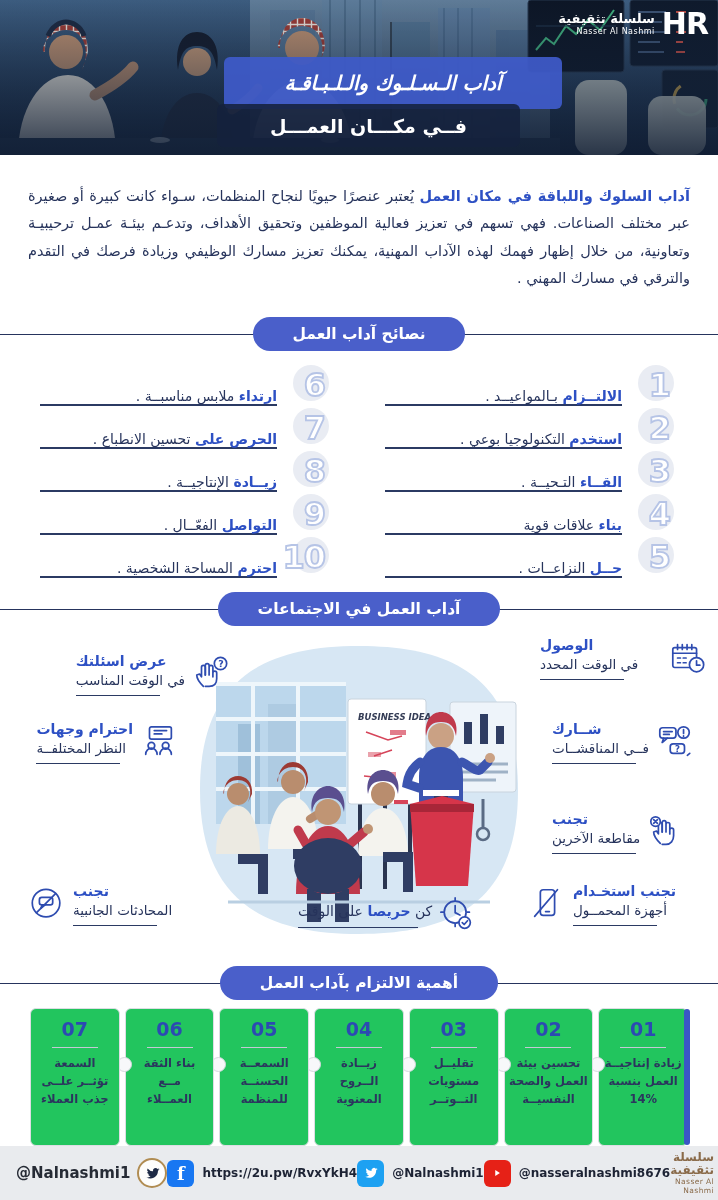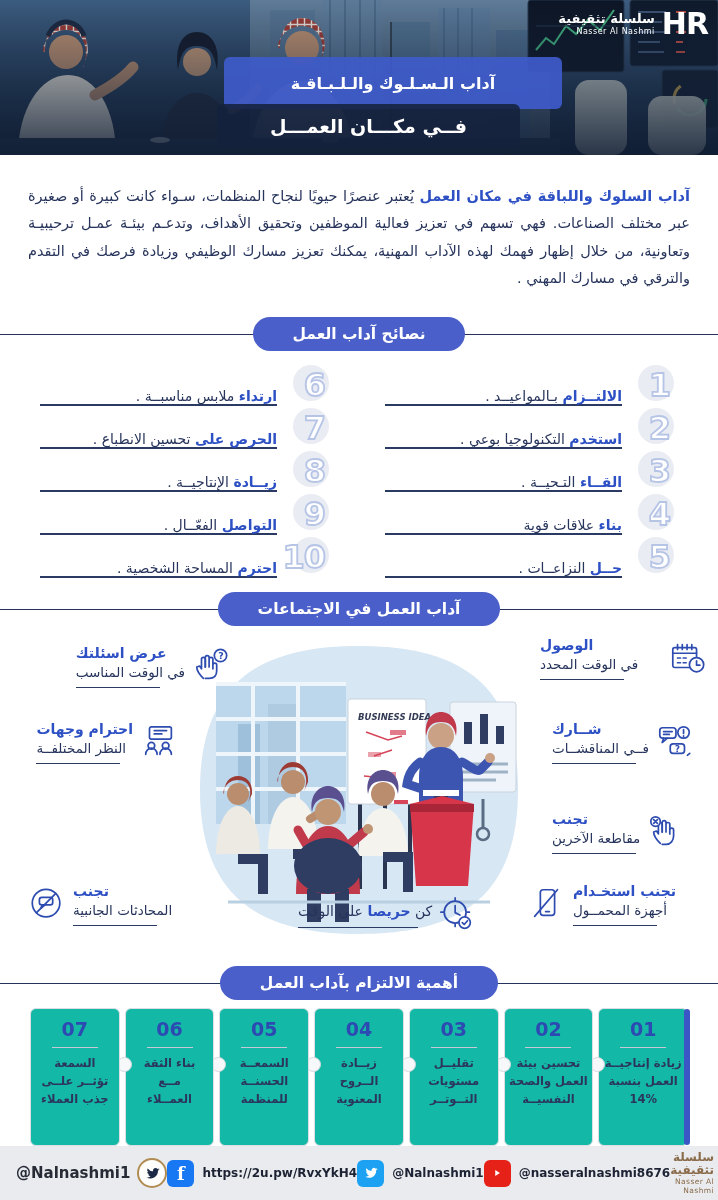--- a/index.html
+++ b/index.html
@@ -9,21 +9,21 @@
 
   
   .hero{position:relative;width:718px;height:155px;background:#1d3350;overflow:hidden;}
   .hero svg{display:block;}
   .hero-logo{position:absolute;top:9px;right:10px;display:flex;align-items:center;gap:7px;color:#fff;direction:ltr;}
   .hero-logo .ar-col{text-align:right;line-height:1.15;}
   .hero-logo .ar-col .ar{font-size:13px;font-weight:bold;}
   .hero-logo .ar-col .en{font-size:8px;letter-spacing:.5px;}
   .hero-logo .hr{font-size:30px;font-weight:bold;letter-spacing:-1px;line-height:1;}
   .banner{position:absolute;display:flex;align-items:center;justify-content:center;color:#fff;font-weight:bold;border-radius:6px;}
-  .banner1{left:224px;top:57px;width:338px;height:52px;background:rgba(62,90,201,.93);font-size:16px;}
+  .banner1{left:224px;top:57px;width:338px;height:52px;background:rgba(62,90,201,.93);font-size:20px;font-style:italic;}
   .banner2{left:217px;top:104px;width:303px;height:43px;background:rgba(20,33,60,.88);font-size:19px;}
 
   
   .intro{direction:rtl;padding:13px 28px 6px 28px;font-size:14.5px;line-height:1.9;text-align:justify;color:#27345c;font-weight:500;}
   .intro .lead{color:#2d50c4;font-weight:bold;}
 
   
   .pill-row{position:relative;height:42px;display:flex;align-items:center;justify-content:center;}
   .pill-row::before{content:"";position:absolute;left:0;right:0;top:50%;border-top:1.5px solid #26345d;}
   .pill{position:relative;z-index:1;background:#4a5fca;color:#fff;font-weight:bold;font-size:15.5px;
@@ -46,21 +46,21 @@
   .mi{position:absolute;display:flex;align-items:center;gap:7px;}
   .mi-text{display:flex;flex-direction:column;align-items:flex-end;direction:rtl;line-height:1.35;}
   .mi-text .b{color:#2d50c4;font-weight:bold;font-size:14px;white-space:nowrap;}
   .mi-text .r{color:#27345c;font-size:13.5px;font-weight:500;white-space:nowrap;}
   .mi-text .ul{width:84px;border-bottom:1.5px solid #2b3a63;margin-top:6px;}
   .mi-ic{width:38px;height:38px;flex:0 0 38px;}
   .blob{position:absolute;left:198px;top:14px;}
 
   
   .puzzle{display:flex;direction:rtl;justify-content:center;gap:5px;padding:4px 30px 4px 30px;height:148px;}
-  .card{position:relative;width:106px;height:138px;background:#14b8a6;border:1px solid #dcdee3;border-radius:6px;
+  .card{position:relative;width:106px;height:138px;background:#22c55e;border:1px solid #dcdee3;border-radius:6px;
         text-align:center;padding-top:9px;}
   .card .num{font-size:19px;font-weight:bold;color:#2c4ab2;}
   .card .dv{width:46px;border-top:1px solid #c4c9d4;margin:7px auto 7px auto;}
   .card .tx{font-size:11.5px;font-weight:600;color:#2b355e;line-height:1.55;white-space:pre-line;direction:rtl;}
   .card .knob{position:absolute;left:-9px;top:48px;width:15px;height:15px;border-radius:50%;
               background:#f7f8fa;border:1px solid #d5d8de;}
   .card .bluebar{position:absolute;right:-3px;top:0;width:6px;height:136px;background:#3a57c5;border-radius:3px;}
 
   
   .sources-row{display:flex;justify-content:center;margin-top:6px;height:29px;}
@@ -446,21 +446,21 @@
       <svg class="mi-ic">
           <use href="#i-phone"></use>
         </svg>
       <div class="mi-text">
           <div class="b">تجنب استخـدام</div>
           <div class="r">أجهزة المحمــول</div>
           <div class="ul"></div>
         </div>
     </div>
 
-    <div class="mi" style="right:488px;top:14px;">
+    <div class="mi" style="right:488px;top:22px;">
       <div class="mi-text">
           <div class="b">عرض اسئلتك</div>
           <div class="r">في الوقت المناسب</div>
           <div class="ul"></div>
         </div>
       <svg class="mi-ic">
           <use href="#i-raisehand"></use>
         </svg>
     </div>
     <div class="mi" style="right:540px;top:90px;margin-left:36px;">

